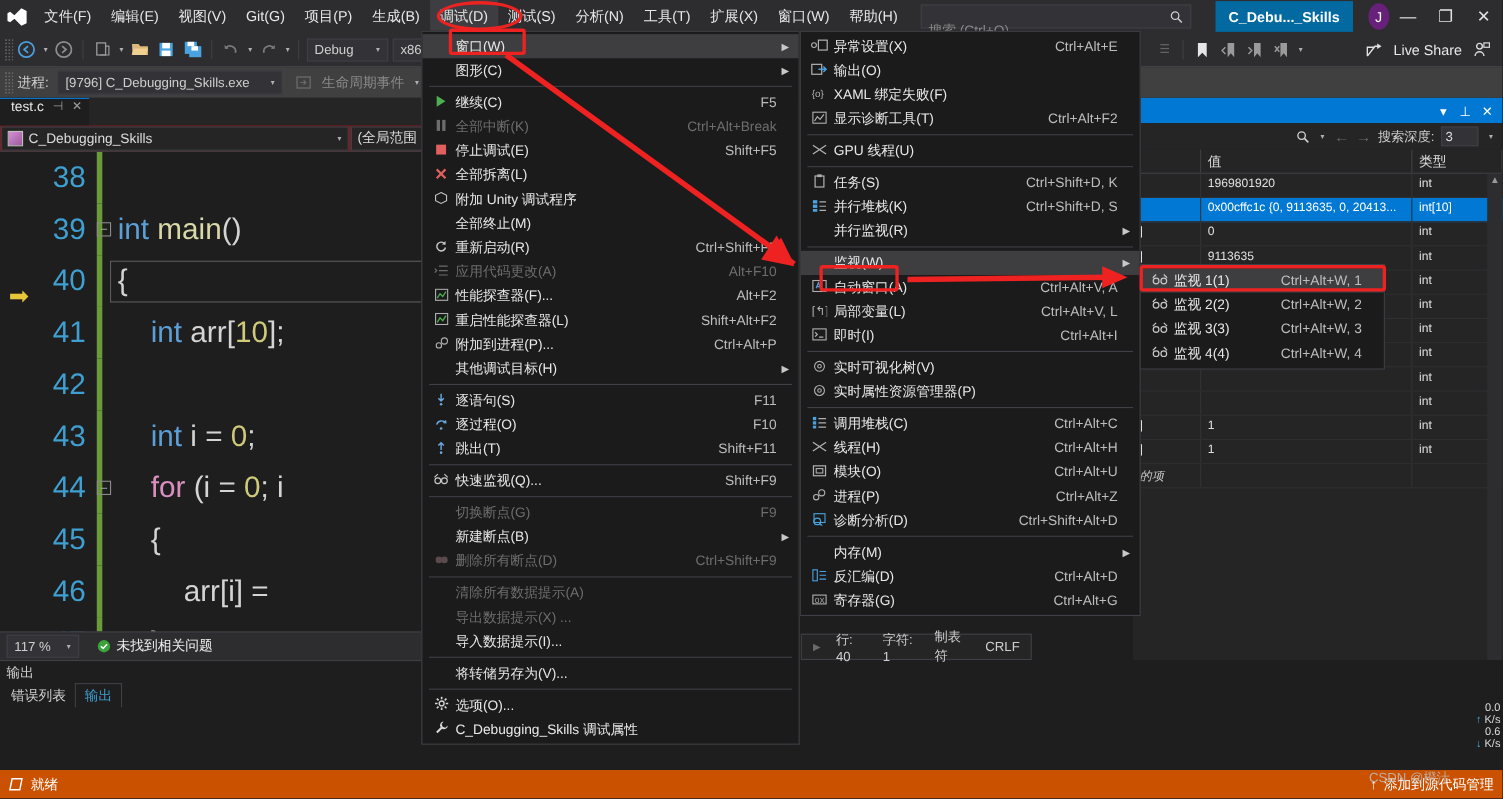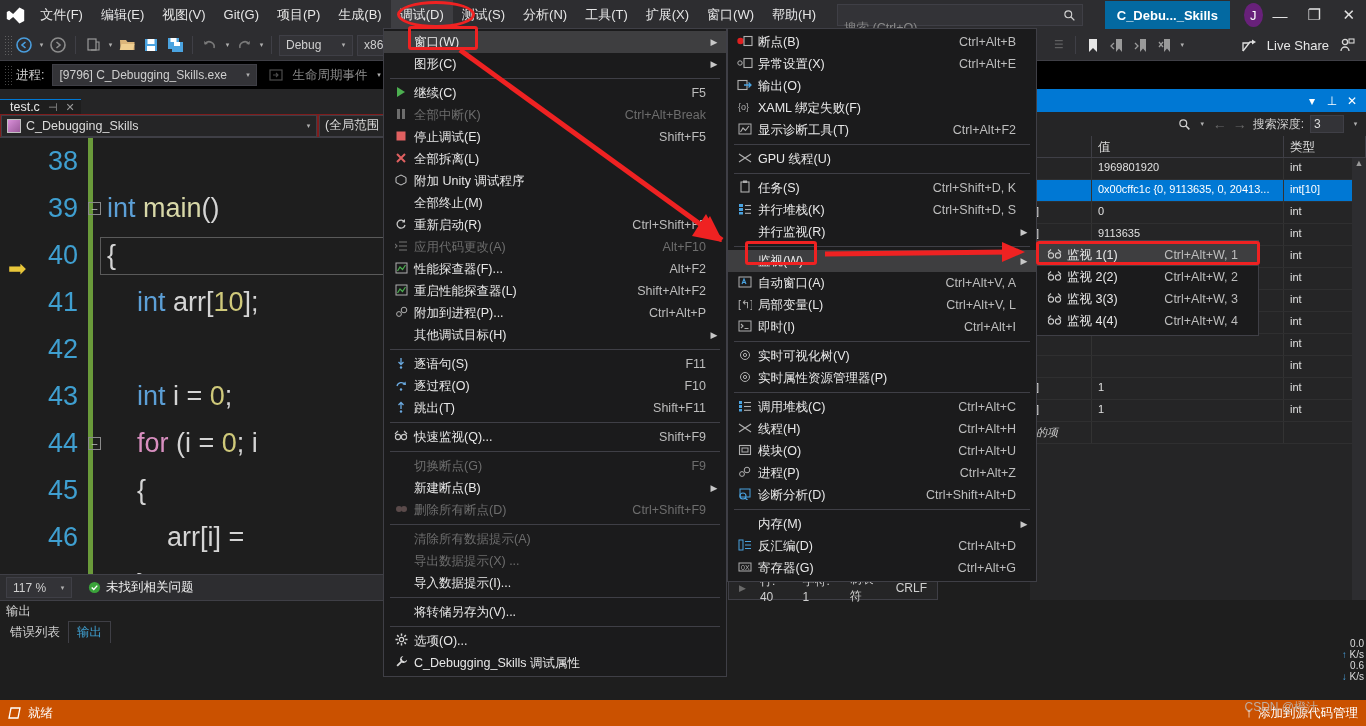--- a/index.html
+++ b/index.html
@@ -21,39 +21,39 @@
   #projbadge{margin-left:22px;height:28px;display:flex;align-items:center;padding:0 12px;background:#0369a1;
      font-weight:bold;font-size:13px;color:#fff;}
   #avatar{width:24px;height:24px;border-radius:50%;background:#68217a;margin-left:14px;
      display:flex;align-items:center;justify-content:center;font-size:13px;color:#fff;}
   .wbtn{width:44px;height:30px;display:flex;align-items:center;justify-content:center;color:#e0e0e0;font-size:15px;}
   #titlebar .spacer{flex:1;}
 
   
   #toolbar{height:31px;background:#2d2d30;display:flex;align-items:center;padding-left:4px;
      border-bottom:1px solid #3f3f46;}
-  #toolbar2{height:28px;background:#000000;display:flex;align-items:center;padding-left:4px;}
+  #toolbar2{height:28px;background:#404040;display:flex;align-items:center;padding-left:4px;}
   .grip{width:8px;height:20px;opacity:.45;
      background-image:radial-gradient(#999 35%,transparent 36%);
      background-size:3px 3px;}
   .tbsep{width:1px;height:18px;background:#3f3f46;margin:0 5px;}
   .tbbtn{width:22px;height:22px;display:flex;align-items:center;justify-content:center;margin:0 1px;}
   .caret{font-size:7px;color:#b0b0b0;margin-left:1px;width:9px;text-align:center;}
   .combo{height:21px;min-width:62px;background:#333337;border:1px solid #3f3f46;color:#cfcfcf;
      display:flex;align-items:center;padding:0 4px 0 6px;font-size:12px;margin:0 2px;}
   .combo .cv{flex:1;white-space:nowrap;}
   .lbl{color:#cfcfcf;margin:0 6px 0 4px;font-size:12.5px;white-space:nowrap;}
 
   
   #workspace{position:absolute;top:89px;left:0;right:0;bottom:31px;}
 
   
   #editorpane{position:absolute;left:0;top:0;width:723px;bottom:95px;background:#1e1e1e;}
   #tabstrip{height:25px;background:#252526;display:flex;align-items:flex-end;}
-  .doctab{height:15px;background:#1e1e1e;border-top:1px solid #0078d4;display:flex;align-items:flex-end;
+  .doctab{height:25px;background:#1e1e1e;border-top:1px solid #0078d4;display:flex;align-items:flex-start;
      padding:0 6px 0 10px;font-size:12.5px;color:#e6e6e6;}
   .doctab .pin,.doctab .cl{margin-left:8px;color:#9a9a9a;font-size:11px;}
   #navbar{height:24px;background:#7f1d1d;display:flex;align-items:center;border-bottom:1px solid #3f3f46;}
   .navcombo{height:22px;background:#252526;border:1px solid #3f3f46;display:flex;align-items:center;
      padding:0 3px 0 5px;font-size:12.5px;color:#dcdcdc;margin:0 1px;}
   .navcombo .ni{width:14px;height:14px;margin-right:5px;
      background:linear-gradient(135deg,#d88fd8,#9a5a9a);border:1px solid #c0c0c0;}
   #codearea{position:absolute;top:49px;left:0;right:0;bottom:0;overflow:hidden;
      font-family:Liberation Sans, sans-serif;}
   .cline{height:47px;display:flex;align-items:center;position:relative;}
@@ -757,29 +757,20 @@
         </svg></span>
       <span class="mtxt">C_Debugging_Skills 调试属性</span>
       <span class="msc"></span>
       <span class="arw"></span>
     </div>
   </div>
 
 <div id="winsubmenu">
     <div class="mi">
       <span class="mico"><svg width="16" height="12" viewBox="0 0 16 12">
-          <circle cx="3.5" cy="6" r="3.2" fill="#e02020"></circle>
-          <rect x="7" y="1.5" width="8" height="9" fill="none" stroke="#b0b0b0" stroke-width="1.1"></rect>
-        </svg></span>
-      <span class="mtxt">断点(B)</span>
-      <span class="msc">Ctrl+Alt+B</span>
-      <span class="arw"></span>
-    </div>
-    <div class="mi">
-      <span class="mico"><svg width="16" height="12" viewBox="0 0 16 12">
           <circle cx="3" cy="6" r="2.2" fill="none" stroke="#b0b0b0" stroke-width="1"></circle>
           <rect x="7" y="1.5" width="8" height="9" fill="none" stroke="#b0b0b0" stroke-width="1.1"></rect>
         </svg></span>
       <span class="mtxt">异常设置(X)</span>
       <span class="msc">Ctrl+Alt+E</span>
       <span class="arw"></span>
     </div>
     <div class="mi">
       <span class="mico"><svg width="16" height="12" viewBox="0 0 16 12">
           <rect x="1" y="1.5" width="9" height="9" fill="none" stroke="#b0b0b0" stroke-width="1.1"></rect>

